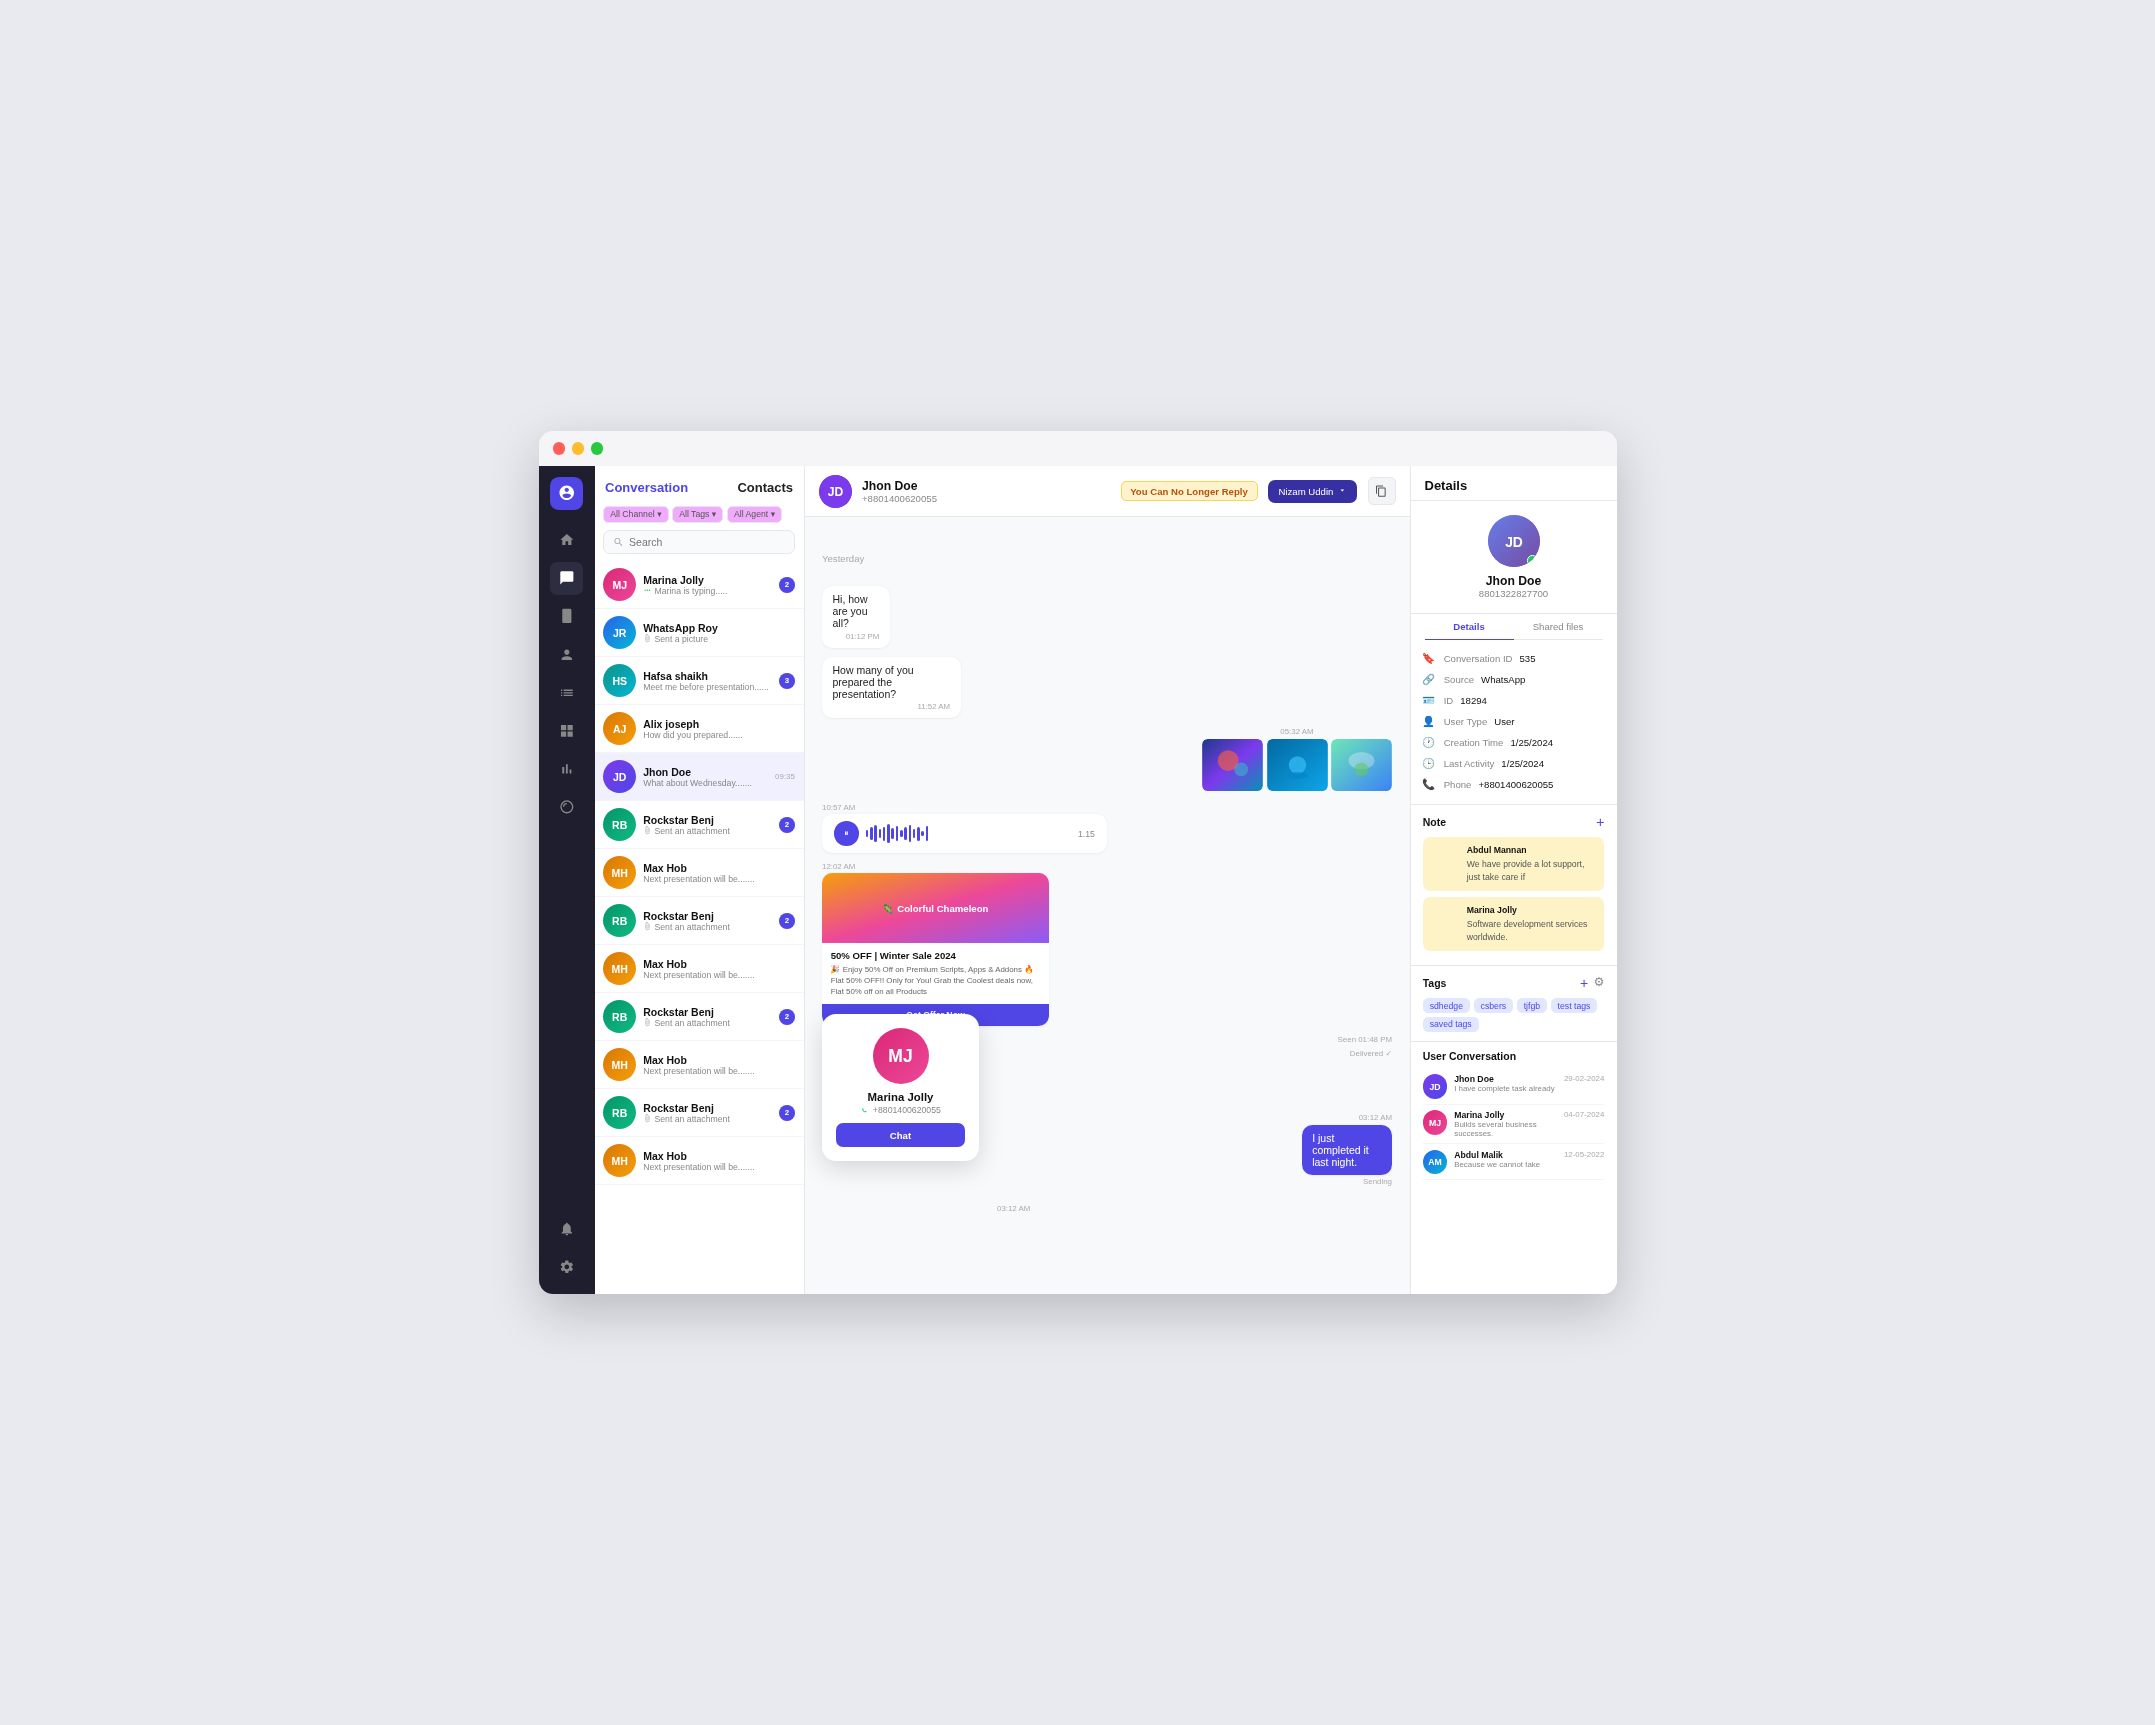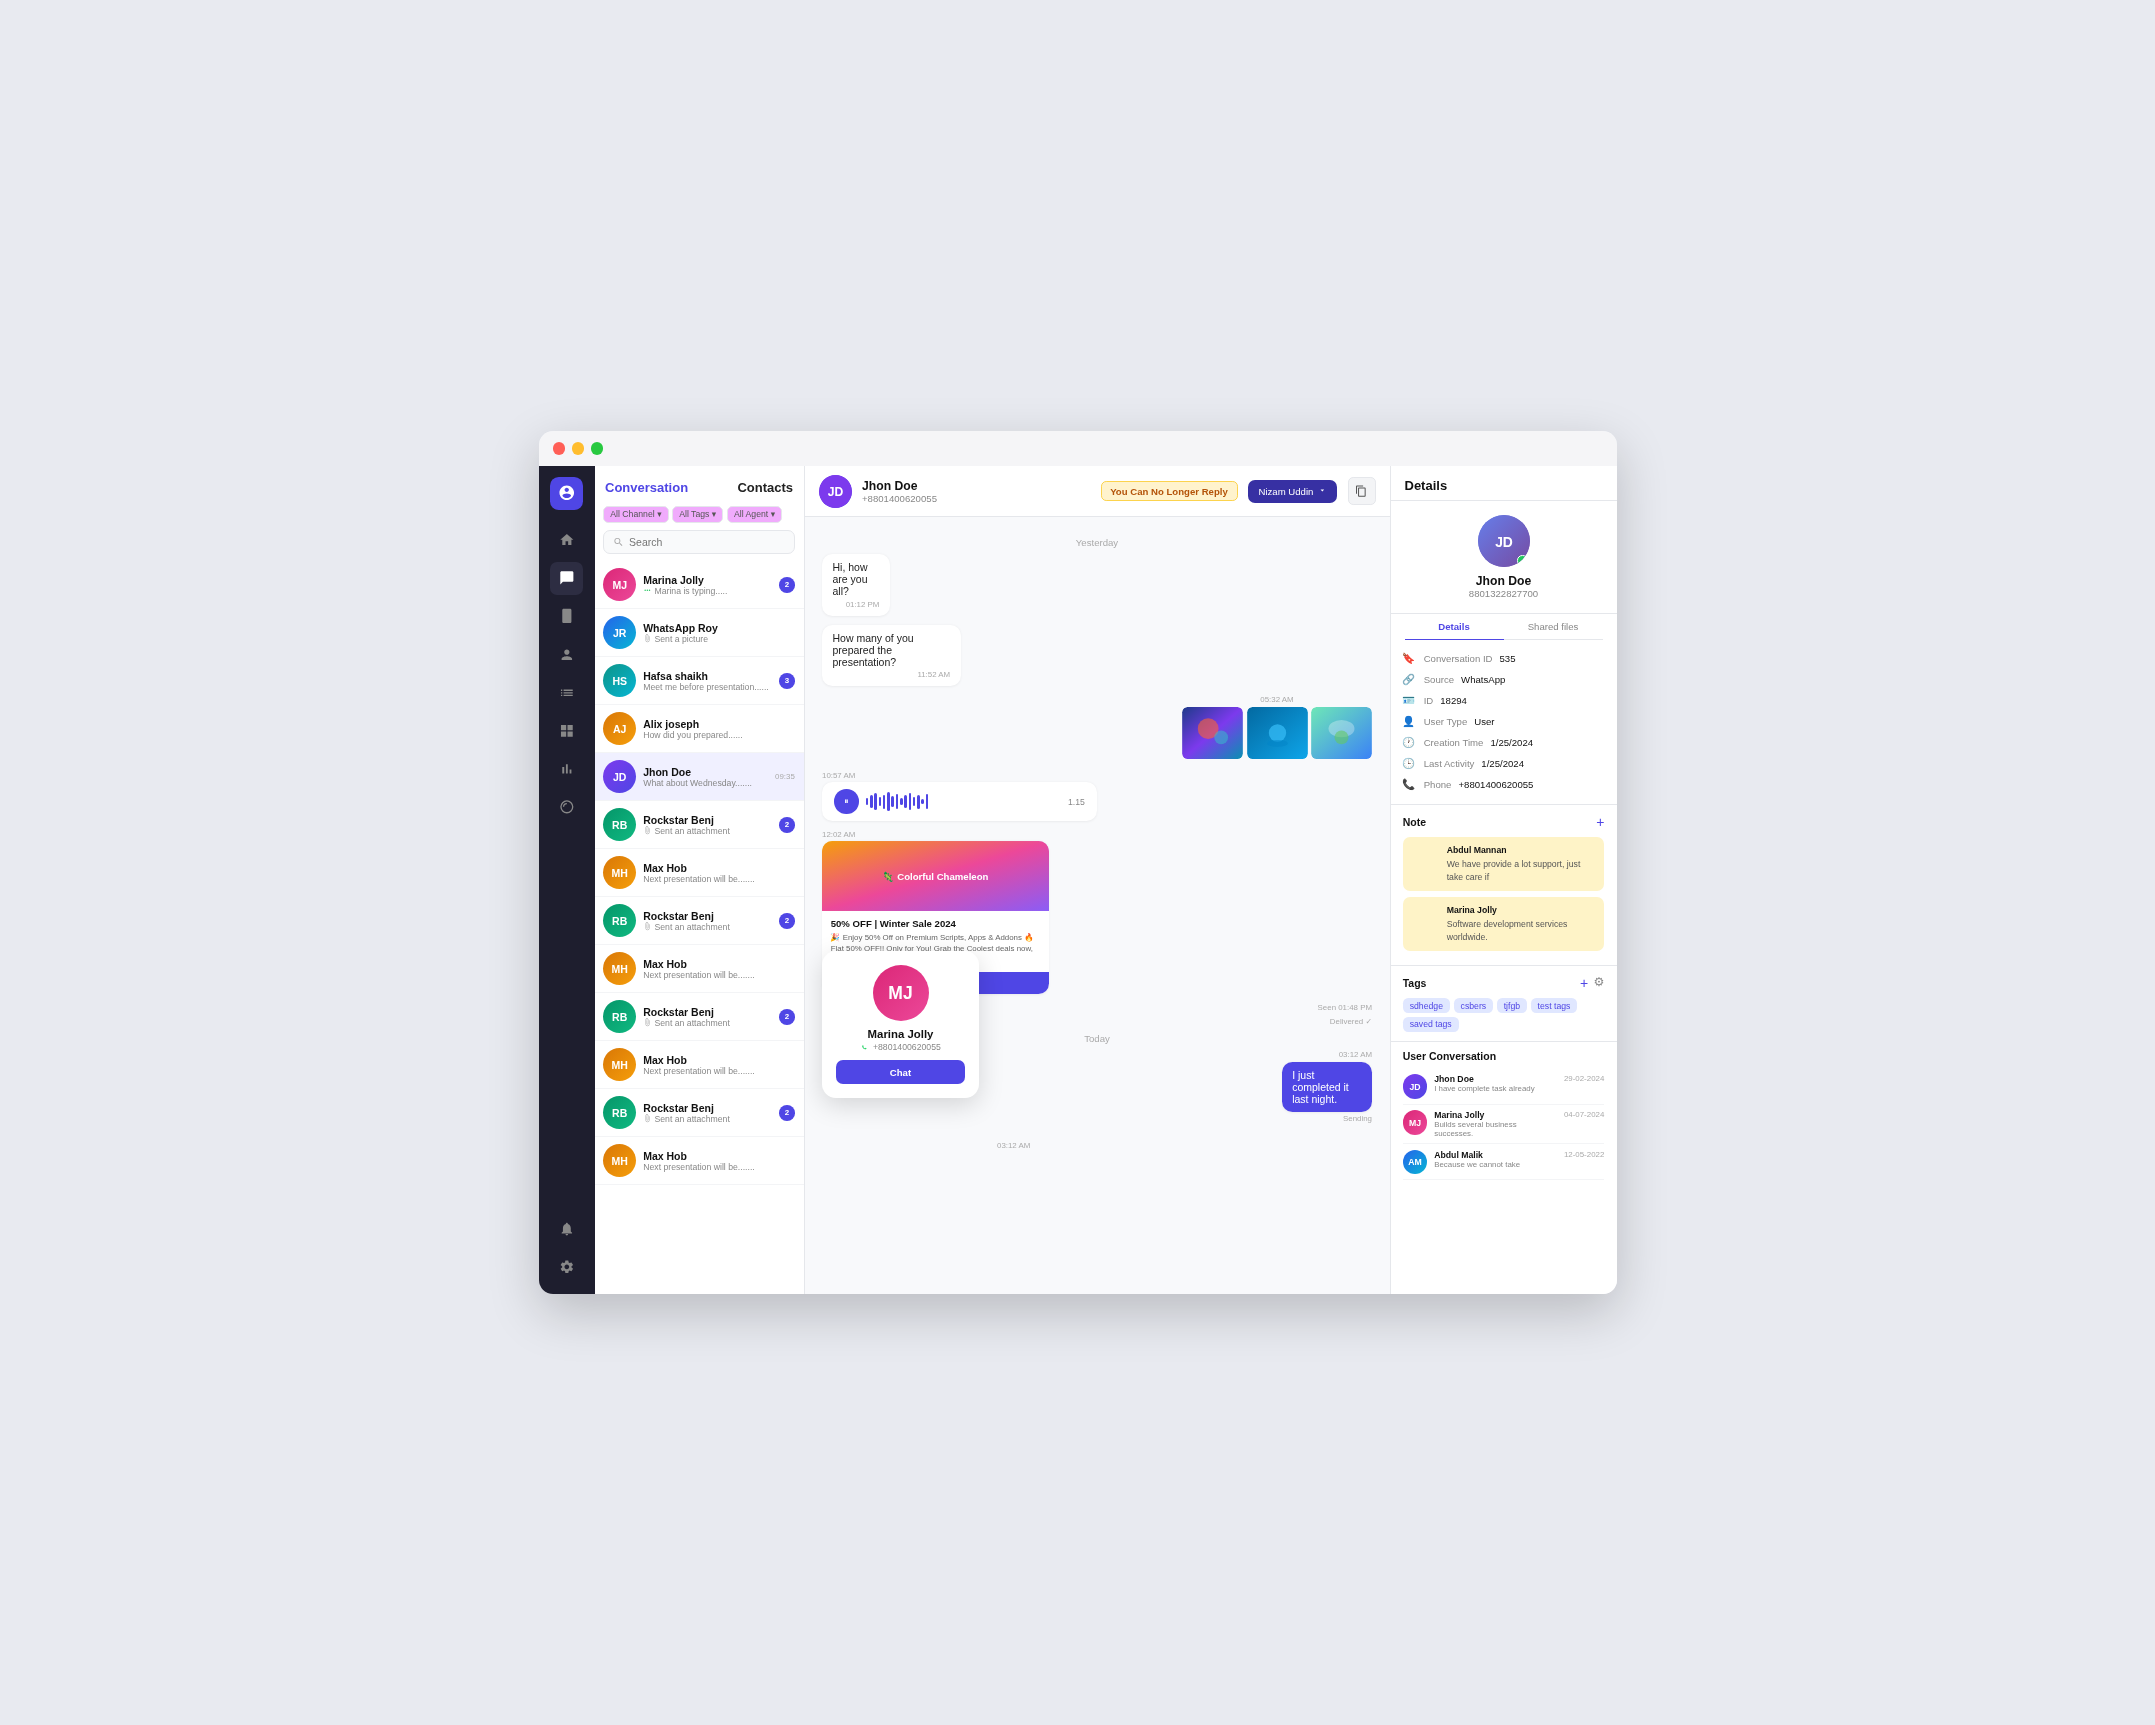--- a/index.html
+++ b/index.html
@@ -238,24 +238,24 @@
       cursor: pointer;
       color: #555;
       font-size: 11.4px;
     }
     .chat-messages {
       flex: 1;
       overflow-y: auto;
       padding: 14px 17.5px;
     }
     .date-divider {
-      text-align: center;
+      text-align: left;
       font-size: 9.6px;
       color: #aaa;
-      margin: 6px 0;
+      margin: 22px 0;
     }
     .msg-row {
       display: flex;
       margin-bottom: 8.7px;
     }
     .msg-row.left { justify-content: flex-start; }
     .msg-row.right { justify-content: flex-end; }
     .msg-bubble {
       max-width: 60%;
       background: #fff;
@@ -387,21 +387,21 @@
       border-radius: 7px;
       padding: 6.1px;
       font-size: 9.6px;
       font-weight: 600;
       margin-top: 8.7px;
       cursor: pointer;
       width: 100%;
     }
     
     .details-panel {
-      width: 227px;
+      width: 207px;
       background: #fff;
       border-left: 0.9px solid #e5e7eb;
       display: flex;
       flex-direction: column;
       overflow-y: auto;
       flex-shrink: 0;
     }
     .details-header {
       padding: 12.2px 14px 7px;
       font-size: 13px;

